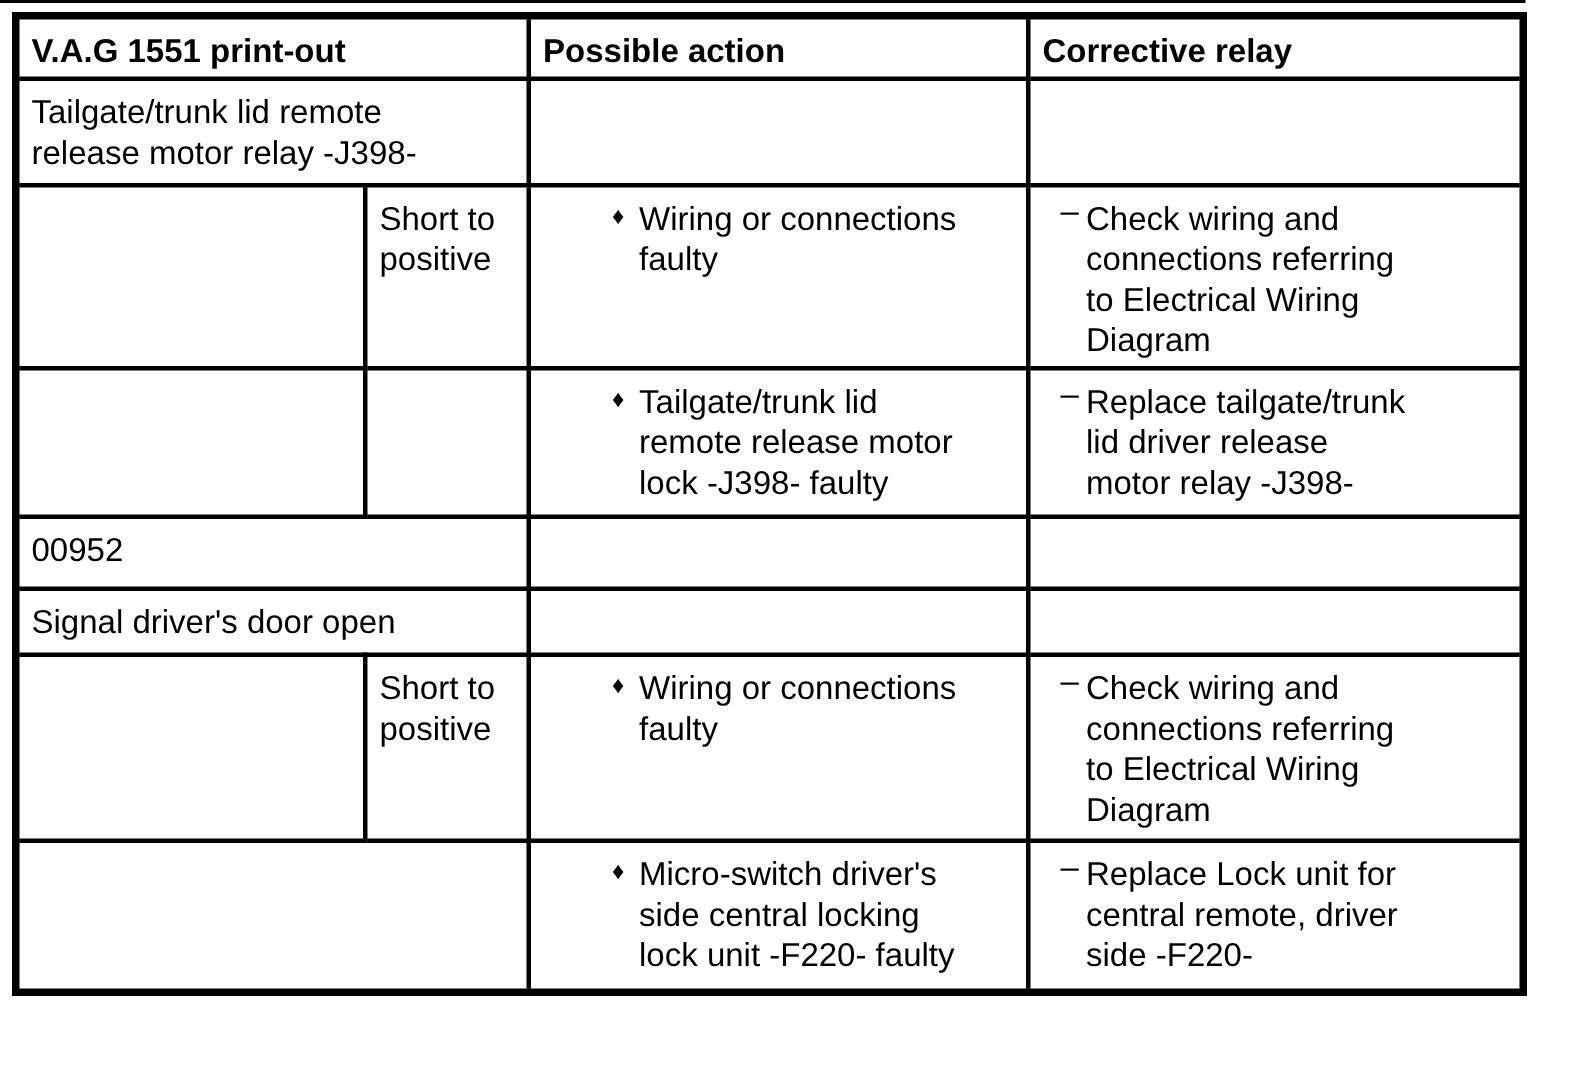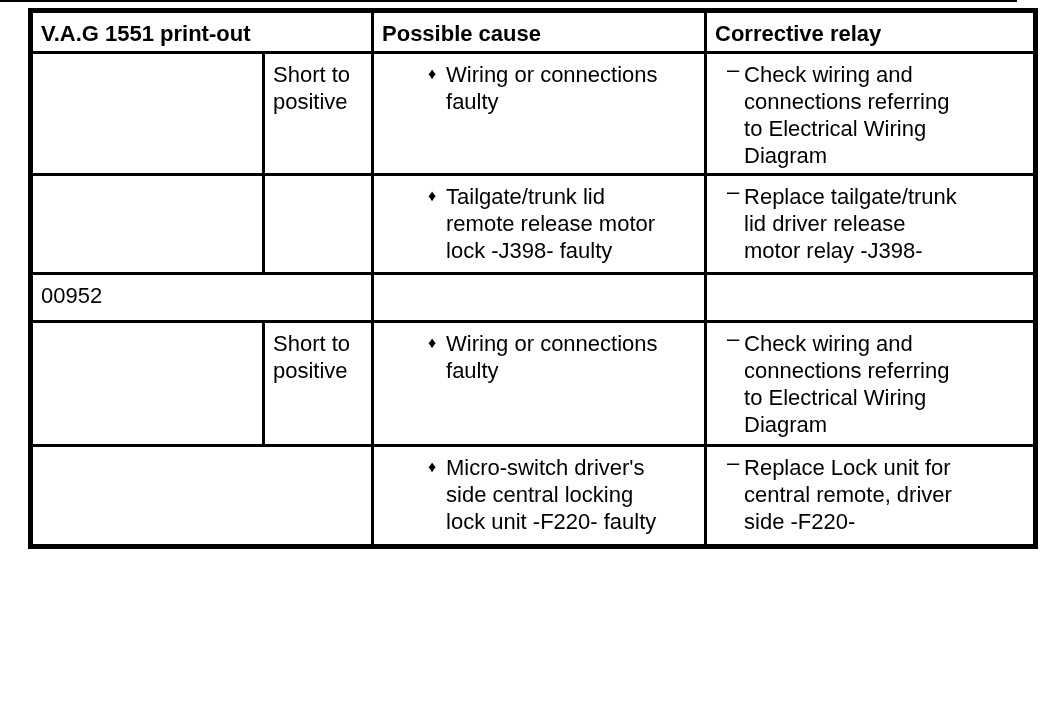--- a/index.html
+++ b/index.html
@@ -4,21 +4,21 @@
 <style>
   html,body{margin:0;padding:0;background:#ffffff;}
   body{
     width:1056px;height:718px;overflow:hidden;
     font-family:"Liberation Sans","DejaVu Sans",sans-serif;
     color:#000;
   }
   .page{position:relative;width:1056px;height:718px;background:#fff;}
   .top-rule{position:absolute;left:0;top:0;width:1017px;height:2px;background:#000;}
   table.fault-table{
-    position:absolute;left:28px;top:8px;
+    position:absolute;left:8px;top:8px;
     width:1005px;table-layout:fixed;
     border-collapse:collapse;
     border:5px solid #000;
   }
   td{
     border:3px solid #000;
     vertical-align:top;
     font-size:22px;line-height:27px;
     padding:7px 4px 4px 8px;
     overflow:hidden;
@@ -51,25 +51,31 @@
     <colgroup>
       <col style="width:233px">
       <col style="width:109px">
       <col style="width:333px">
       <col style="width:330px">
     </colgroup>
 
     <tbody>
         <tr class="h41">
       <td colspan="2" class="th">V.A.G 1551 print-out</td>
-      <td class="th">Possible cause</td>
+      <td class="th">Possible action</td>
       <td class="th">Corrective relay</td>
     </tr>
 
 
+    <tr class="h71">
+      <td colspan="2" class="pre">Tailgate/trunk lid remote
+release motor relay -J398-</td>
+      <td></td>
+      <td></td>
+    </tr>
 
     <tr class="h122">
       <td></td>
       <td class="pre">Short to
 positive</td>
       <td class="c-cause">
         <div class="li">
           <span class="marker-bullet">♦</span>
           <span class="txt">Wiring or connections
 faulty</span>
@@ -106,20 +112,25 @@
         </div>
       </td>
     </tr>
 
     <tr class="h43">
       <td colspan="2">00952</td>
       <td></td>
       <td></td>
     </tr>
 
+    <tr class="h44">
+      <td colspan="2" class="pre">Signal driver's door open</td>
+      <td></td>
+      <td></td>
+    </tr>
 
     <tr class="h124">
       <td></td>
       <td class="pre">Short to
 positive</td>
       <td class="c-cause">
         <div class="li">
           <span class="marker-bullet">♦</span>
           <span class="txt">Wiring or connections
 faulty</span>

